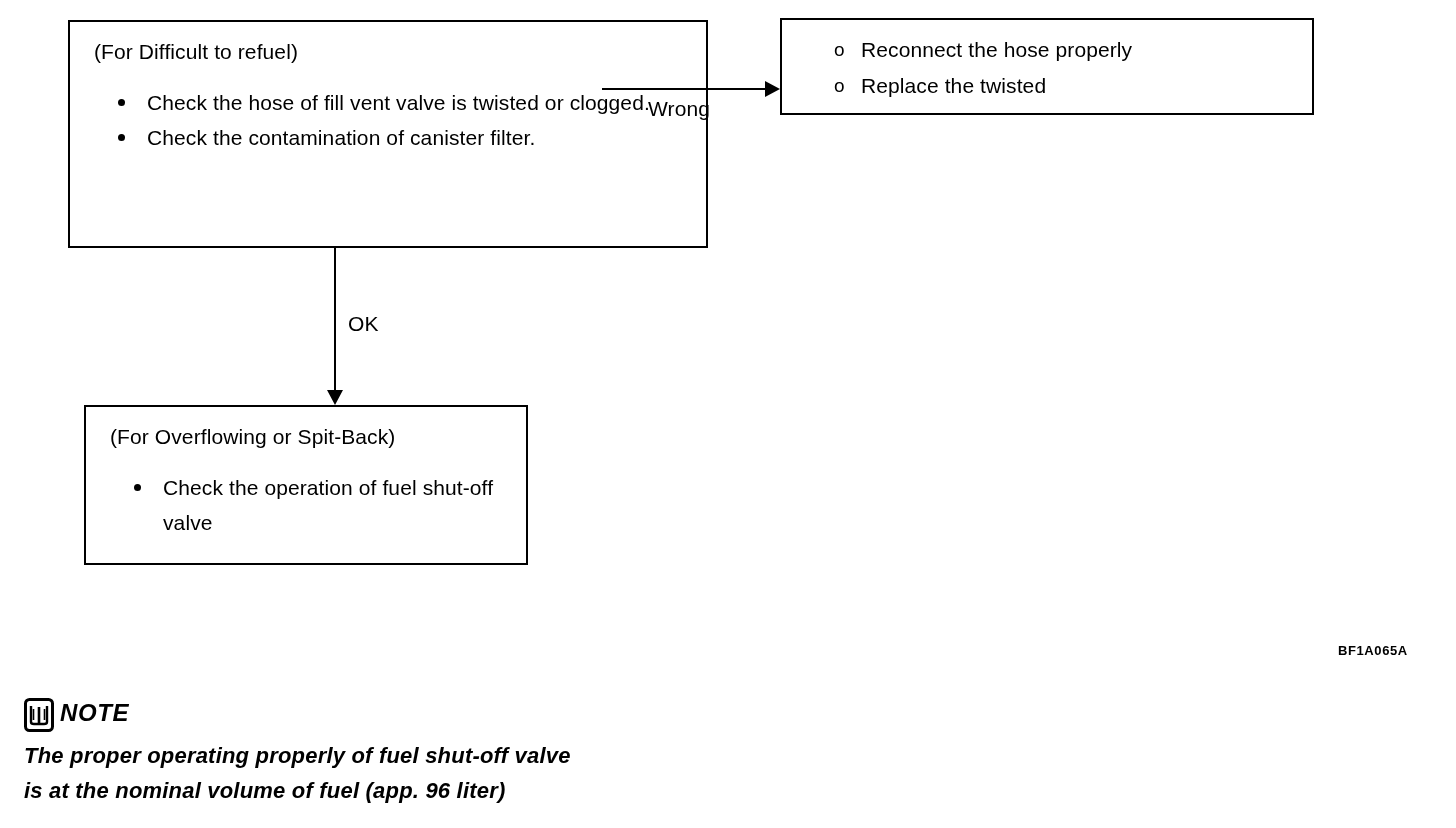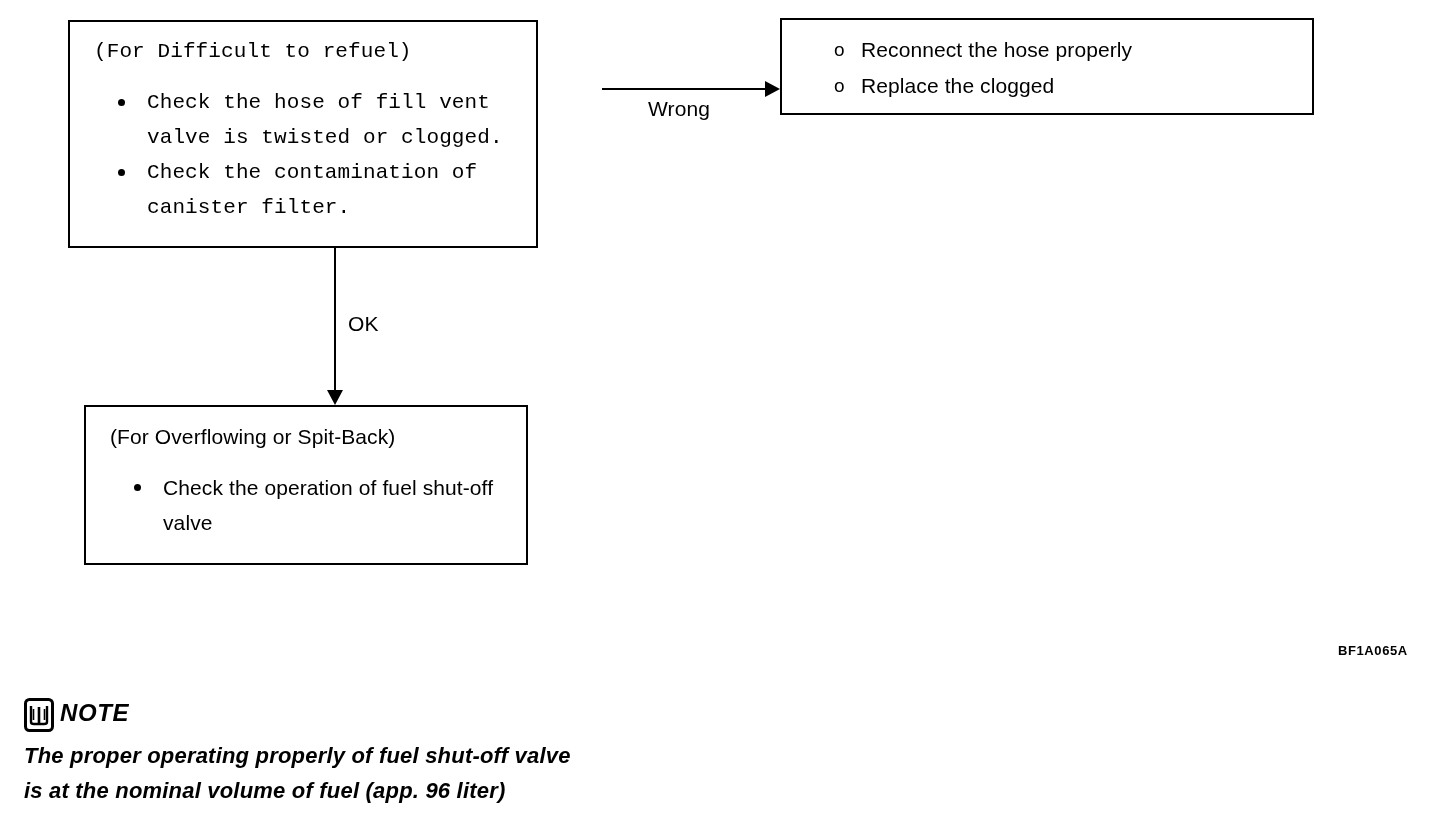--- a/index.html
+++ b/index.html
@@ -21,23 +21,22 @@
   .node-box {
     position: absolute;
     box-sizing: border-box;
     border: 2px solid #000000;
     background: #ffffff;
   }
 
   #box-fill-vent-valve {
     left: 68px;
     top: 20px;
-    width: 470px;
+    width: 640px;
     height: 228px;
-    font-family: Liberation Mono, monospace;
   }
   #box-fuel-shutoff-valve {
     left: 84px;
     top: 405px;
     width: 444px;
     height: 160px;
   }
   #box-corrective-actions {
     left: 780px;
     top: 18px;
@@ -222,21 +221,21 @@
 
   <div class="node-box" id="box-corrective-actions">
     <div class="box-inner">
       <ul class="circle-list">
         <li>
           <span class="omark">o</span>
           <span>Reconnect the hose properly</span>
         </li>
         <li>
           <span class="omark">o</span>
-          <span>Replace the clogged</span>
+          <span>Replace the twisted</span>
         </li>
       </ul>
     </div>
   </div>
 
   <div class="conn conn-line-h" style="left:602px; top:88px; width:163px;"></div>
   <div class="arrowhead arrow-right" style="left:765px; top:81px;"></div>
   <div class="conn-label" style="left:648px; top:96px;">Wrong</div>
 
   <div class="conn conn-line-v" style="left:334px; top:248px; height:142px;"></div>

